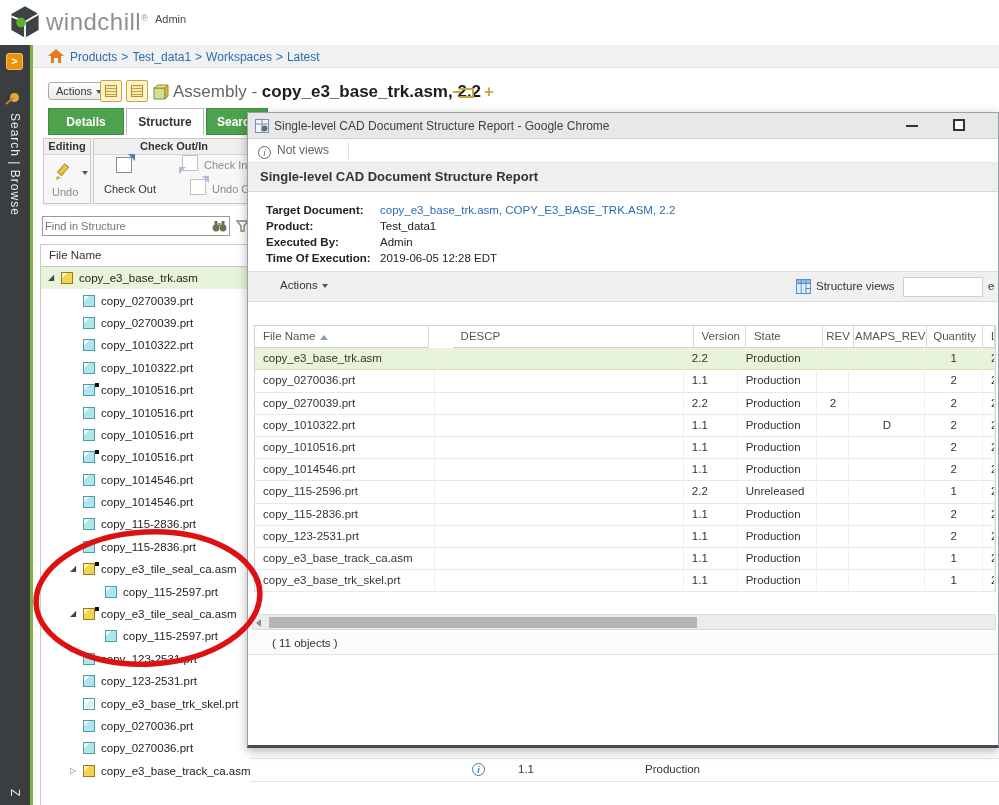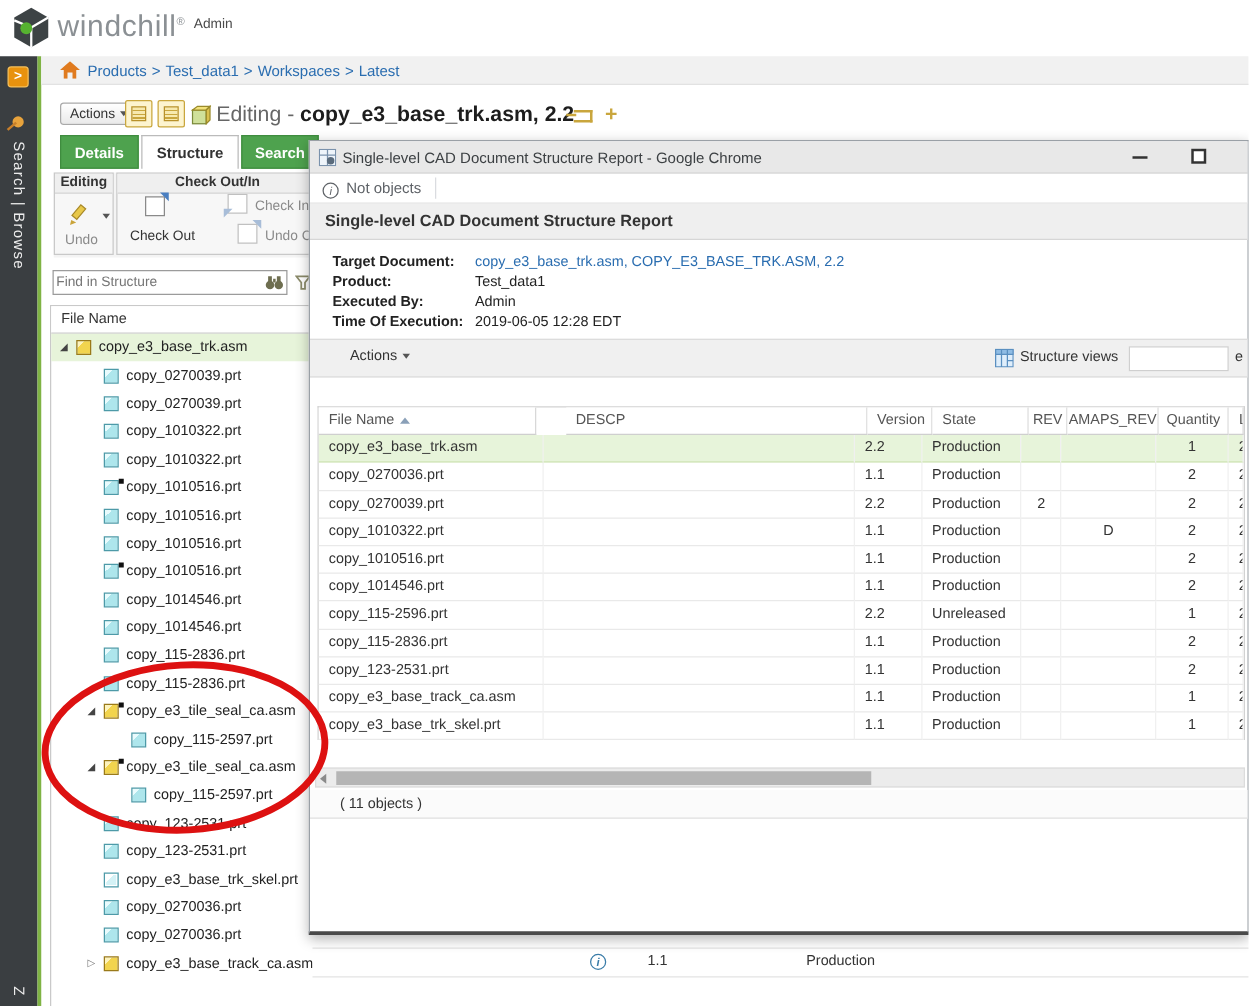--- a/index.html
+++ b/index.html
@@ -175,26 +175,26 @@
       <span class="gold-glyph"></span>
     </div>
   <div class="abs gold-btn" id="gold-btn-2">
       <span class="gold-glyph"></span>
     </div>
   <svg class="abs" id="type-icon" width="16" height="16" viewBox="0 0 16 16">
     <rect x="1" y="4" width="11" height="11" fill="#cfe09a" stroke="#7a8a3a"></rect>
     <polygon points="1,4 5,1 15,1 12,4" fill="#f2e27a" stroke="#9a8a2a"></polygon>
     <polygon points="12,4 15,1 15,12 12,15" fill="#d9c04e" stroke="#9a8a2a"></polygon>
   </svg>
-  <div class="abs" id="page-title"><span>Editing - </span><b>copy_e3_base_trk.asm, 2.2</b></div>
+  <div class="abs" id="page-title"><span>Assembly - </span><b>copy_e3_base_trk.asm, 2.2</b></div>
   <div class="abs" id="title-struct-icon"></div>
   <div class="abs" id="title-plus">+</div>
 
   <div class="abs" id="tabs">
-      <div class="tab green" style="width: 63px;">Details</div>
+      <div class="tab green" style="width: 76px;">Details</div>
       <div class="tab active" style="width: 78px;">Structure</div>
       <div class="tab green" style="width: 62px;">Search</div>
     </div>
 
   <div class="abs" id="toolbar">
     <div class="tool-group" id="group-editing">
       <div class="g-title">Editing</div>
       <svg id="pencil-icon" width="18" height="18" viewBox="0 0 18 18">
         <rect x="7" y="1" width="5" height="11" transform="rotate(40 9 6)" fill="#e8c84a" stroke="#a98a2a"></rect>
         <polygon points="3,13 7,15 2,17" fill="#caa43a"></polygon>
@@ -355,21 +355,21 @@
         <rect x="0.5" y="0.5" width="13" height="13" fill="#eef4fa" stroke="#7a92ac"></rect>
         <line x1="0.5" y1="5" x2="13.5" y2="5" stroke="#7a92ac"></line>
         <line x1="7" y1="0.5" x2="7" y2="13.5" stroke="#7a92ac"></line>
         <circle cx="9.5" cy="9.5" r="3" fill="#5a6b7c"></circle>
       </svg>
       <span id="popup-title">Single-level CAD Document Structure Report - Google Chrome</span>
       <span id="win-min"></span>
       <span id="win-max"></span>
     </div>
     <div id="popup-addressbar">
-      <span id="notsecure"><span class="i-circ">i</span><span>Not objects</span></span>
+      <span id="notsecure"><span class="i-circ">i</span><span>Not views</span></span>
       <span id="addr-sep"></span>
     </div>
     <div id="report-header">Single-level CAD Document Structure Report</div>
     <div id="report-info">
         <div class="info-row">
           <span class="info-label">Target Document:</span>
           <span class="info-value link">copy_e3_base_trk.asm, COPY_E3_BASE_TRK.ASM, 2.2</span>
         </div>
         <div class="info-row">
           <span class="info-label">Product:</span>

